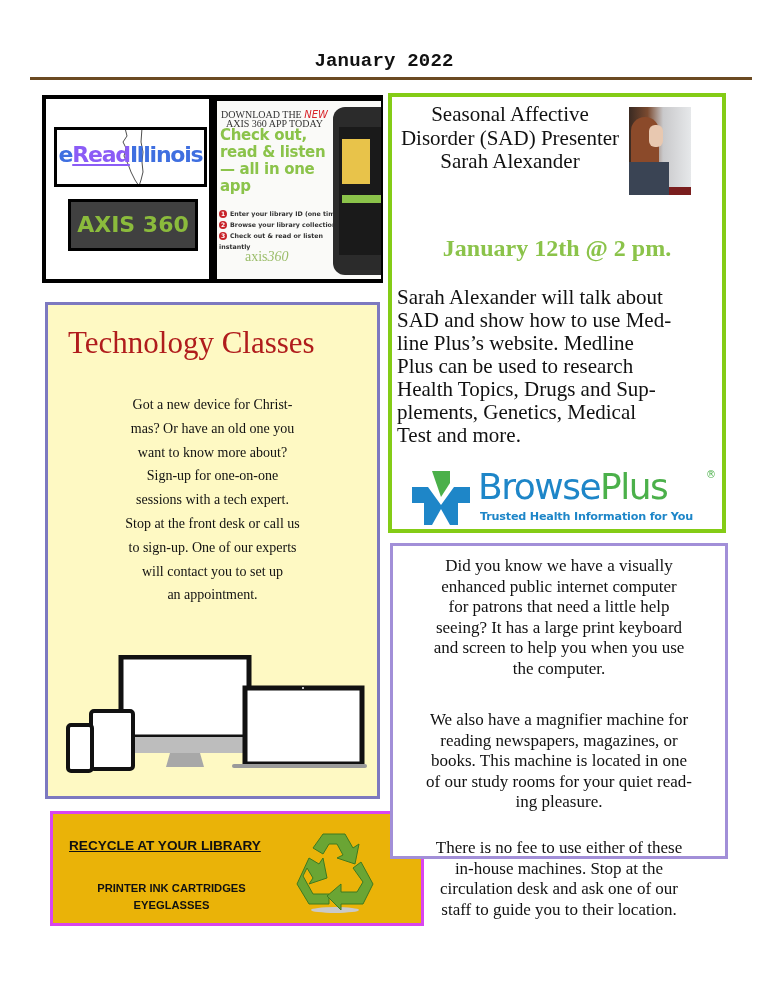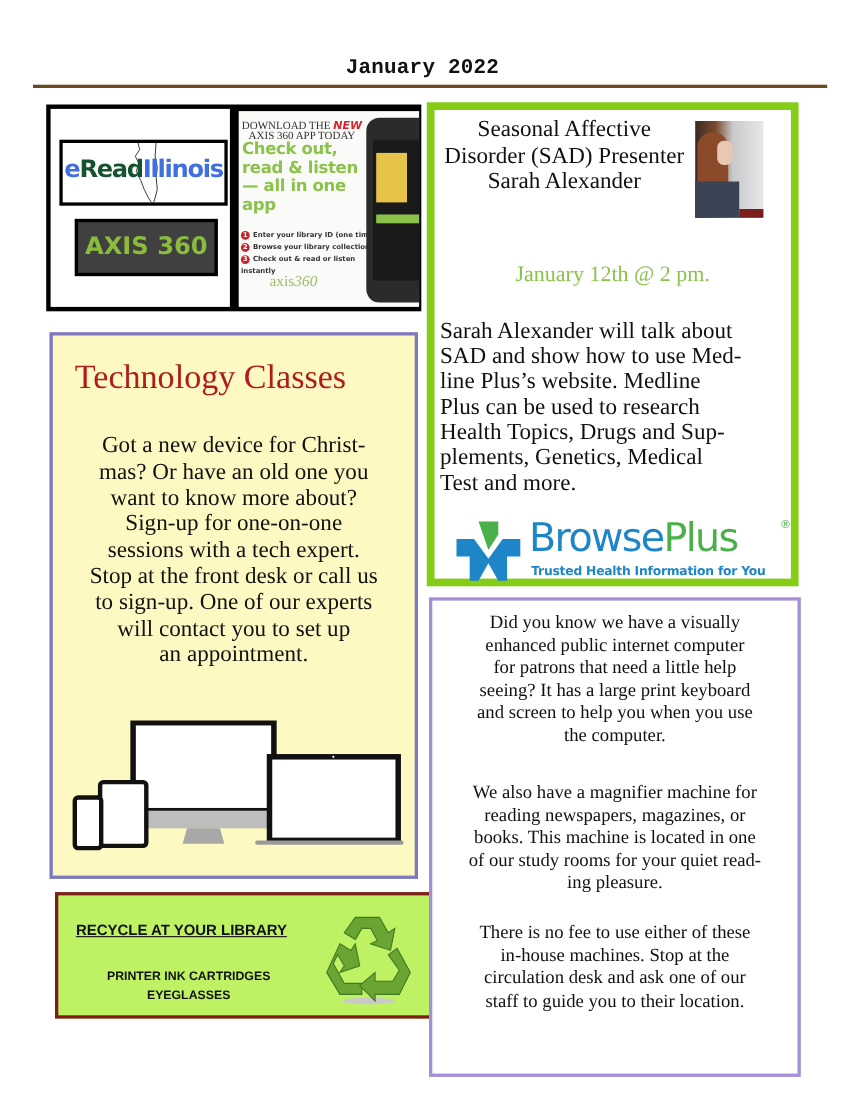--- a/index.html
+++ b/index.html
@@ -9,72 +9,72 @@
   .page-title { position: absolute; left: 0; top: 50px; width: 768px; text-align: center;
     font-family: Liberation Mono, monospace; font-weight: bold; font-size: 19px; letter-spacing: 0.2px; color: #111; }
   .title-rule { position: absolute; left: 30px; top: 77px; width: 722px; height: 3px; background: #6b4a22; }
 
   
   .ad-box { position: absolute; left: 42px; top: 95px; width: 341px; height: 188px; background: #000; }
   .ad-left { position: absolute; left: 4px; top: 4px; width: 163px; height: 180px; background: #fff; }
   .eread-box { position: absolute; left: 8px; top: 28px; width: 153px; height: 60px; border: 3px solid #000; background:#fff; overflow:hidden; }
   .eread-text { position: absolute; left: 0; top: 12px; width: 100%; text-align: center; font-family: "DejaVu Sans", sans-serif;
     font-size: 22px; font-weight: bold; letter-spacing: -1.2px; }
-  .eread-e { color: #3f6fe0; } .eread-read { color: #14532d; } .eread-ill { color: #3f6fe0; }
+  .eread-e { color: #3f6fe0; } .eread-read { color: #8b5cf6; text-decoration: underline; } .eread-ill { color: #3f6fe0; }
   .il-map { position: absolute; left: 62px; top: -2px; width: 30px; height: 60px; }
   .axis-box { position: absolute; left: 22px; top: 100px; width: 130px; height: 52px; border: 3px solid #000; background: #404040; }
   .axis-text { display: block; text-align: center; line-height: 46px; font-family: "DejaVu Sans", sans-serif; font-weight: bold;
     font-size: 22px; color: #8bbb3c; }
   .ad-right { position: absolute; left: 175px; top: 6px; width: 164px; height: 178px; background: #fafaf8; overflow: hidden; }
   .dl-line { position: absolute; left: 0; width: 115px; text-align: center; font-size: 10px; color: #333; line-height: 10px; }
-  .dl-new { color: #d8232a; font-style: italic; font-weight: bold; font-family: "DejaVu Sans", sans-serif; }
+  .dl-new { color: #d8232a; font-style: italic; font-weight: normal; font-family: "DejaVu Sans", sans-serif; }
   .check-text { position: absolute; left: 3px; top: 26px; width: 115px; font-family: "DejaVu Sans", sans-serif; font-weight: bold;
     font-size: 15px; line-height: 17px; color: #8bc34a; letter-spacing: -0.3px; }
   .steps { position: absolute; left: 2px; top: 107px; width: 130px; font-family: "DejaVu Sans", sans-serif; font-size: 6.3px; font-weight: bold; color: #333; }
   .step { display: flex; align-items: center; height: 11px; }
   .step-num { display: inline-block; width: 8px; height: 8px; border-radius: 50%; background: #c8232a; color: #fff; font-size: 6px; text-align: center; line-height: 8px; margin-right: 3px; }
   .axis-logo { position: absolute; left: 28px; top: 148px; font-family: Liberation Serif, serif; font-size: 14px; color: #9bbd6a; }
   .axis-logo i { font-style: italic; }
   .phone { position: absolute; left: 116px; top: 6px; width: 60px; height: 168px; background: #2b2b2b; border-radius: 12px; }
   .phone-screen { position: absolute; left: 6px; top: 20px; width: 52px; height: 128px; background: #1a1a1a; }
   .phone-book { position: absolute; left: 3px; top: 12px; width: 28px; height: 45px; background: #e8c34a; }
   .phone-btn { position: absolute; left: 3px; top: 68px; width: 50px; height: 8px; background: #8bc34a; }
 
   
-  .sad-box { position: absolute; left: 388px; top: 93px; width: 338px; height: 440px; border: 7px solid #84cc16; background:#fff; }
+  .sad-box { position: absolute; left: 388px; top: 93px; width: 338px; height: 440px; border: 4px solid #84cc16; background:#fff; }
   .sad-title { position: absolute; left: 8px; top: 6px; width: 220px; text-align: center; font-size: 21px; line-height: 23.5px; color: #111; }
   .sad-photo { position: absolute; left: 237px; top: 10px; width: 62px; height: 88px; background: linear-gradient(90deg, #3a2a22 0%, #7a4a30 30%, #c9c9cb 55%, #e6e8ea 100%); }
   .sad-photo .hair { position:absolute; left:2px; top:10px; width:28px; height:50px; background:#8b4a2a; border-radius: 14px 14px 4px 4px; }
   .sad-photo .face { position:absolute; left:20px; top:18px; width:14px; height:22px; background:#e8c8b0; border-radius: 6px; }
   .sad-photo .coat { position:absolute; left:0; top:55px; width:40px; height:33px; background:#3a4454; }
   .sad-photo .sill { position:absolute; left:40px; top:80px; width:22px; height:8px; background:#7a1e1e; }
-  .sad-date { position: absolute; left: 0; top: 138px; width: 100%; text-align: center; font-weight: normal; font-size: 20px; color: #8bc34a; }
+  .sad-date { position: absolute; left: 0; top: 138px; width: 100%; text-align: center; font-weight: bold; font-size: 24px; color: #8bc34a; }
   .sad-body { position: absolute; left: 5px; top: 189px; width: 330px; font-size: 21px; line-height: 23px; color: #111; white-space: pre-line; }
   .medline { position: absolute; left: 18px; top: 372px; width: 310px; height: 60px; }
   .medline-word { position: absolute; left: 68px; top: -4px; font-family: "DejaVu Sans", sans-serif; font-size: 36px; letter-spacing: -1.5px; line-height: 44px; }
   .medline-word .m1 { color: #1e86c8; } .medline-word .m2 { color: #4bb04a; }
   .medline-reg { position: absolute; left: 296px; top: 0; font-size: 10px; color: #4bb04a; font-family: "DejaVu Sans", sans-serif; }
   .medline-tag { position: absolute; left: 70px; top: 41px; font-family: "DejaVu Sans", sans-serif; font-weight: bold; font-size: 11.2px; color: #1e86c8; letter-spacing: -0.2px; }
 
   
   .tech-box { position: absolute; left: 45px; top: 302px; width: 335px; height: 497px; border: 3px solid #7d79c0; background: #fef9c3; }
   .tech-title { position: absolute; left: 20px; top: 20px; font-size: 31px; color: #b01c1c; }
-  .tech-body { position: absolute; left: 0; top: 88px; width: 100%; text-align: center; font-size: 21px; line-height: 23.8px; color: #111; white-space: pre-line; }
+  .tech-body { position: absolute; left: 0; top: 88px; width: 100%; text-align: center; font-size: 14px; line-height: 23.8px; color: #111; white-space: pre-line; }
   .devices { position: absolute; left: 14px; top: 350px; width: 305px; height: 120px; }
 
   
-  .rec-box { position: absolute; left: 50px; top: 811px; width: 374px; height: 115px; border: 3px solid #7f1d1d; background: #bef264; }
+  .rec-box { position: absolute; left: 50px; top: 811px; width: 374px; height: 115px; border: 3px solid #d946ef; background: #eab308; }
   .rec-title { position: absolute; left: 16px; top: 24px; font-family: "Liberation Sans", sans-serif; font-weight: bold; font-size: 13.6px;
     text-decoration: underline; color: #111; }
   .rec-items { position: absolute; left: 16px; top: 66px; width: 205px; text-align: center; font-family: "Liberation Sans", sans-serif;
     font-weight: bold; font-size: 11.2px; line-height: 17px; color: #111; }
   .rec-icon { position: absolute; left: 240px; top: 14px; width: 84px; height: 86px; }
 
   
-  .vis-box { position: absolute; left: 390px; top: 543px; width: 338px; height: 436px; border: 3px solid #a28fd8; background:#fff; }
+  .vis-box { position: absolute; left: 390px; top: 543px; width: 338px; height: 316px; border: 3px solid #a28fd8; background:#fff; }
   .vis-para { position: absolute; left: 0; width: 100%; text-align: center; font-size: 17px; line-height: 20.5px; color: #111; white-space: pre-line; }
 </style>
 </head>
 <body>
 
 <div class="page-title">January 2022</div>
 <div class="title-rule"></div>
 
 <div class="ad-box">
   <div class="ad-left">

